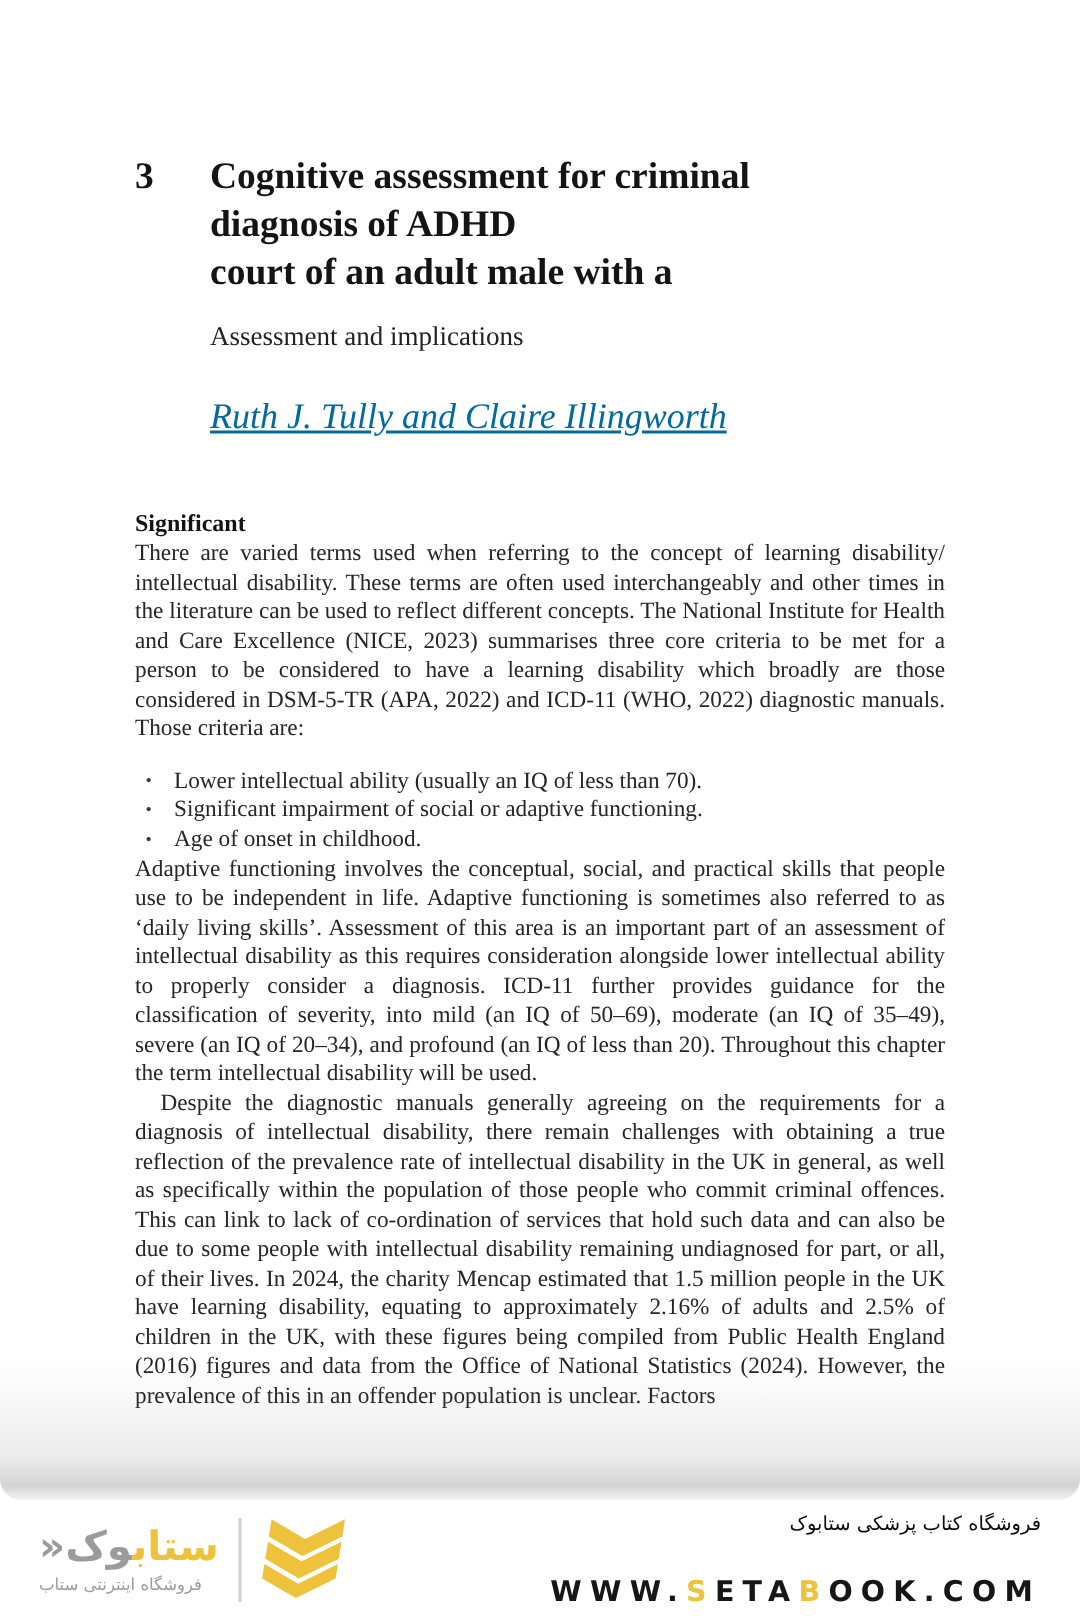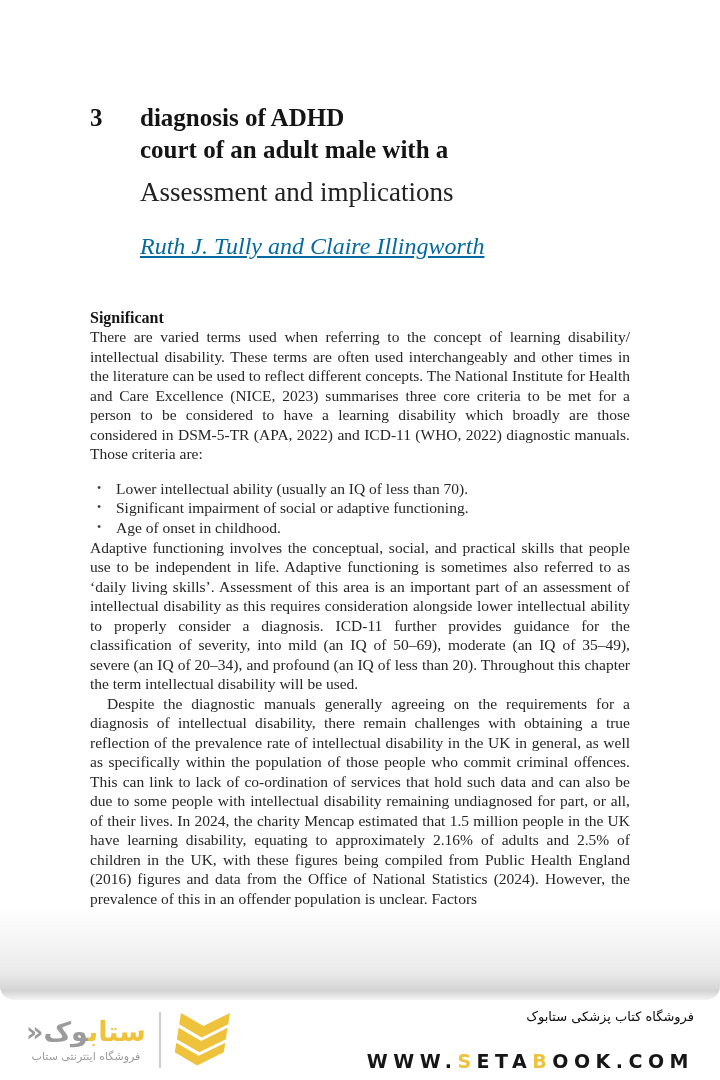--- a/index.html
+++ b/index.html
@@ -7,21 +7,21 @@
     width:720px; height:1080px; position:relative; overflow:hidden;
     background:#ffffff; color:#1d1d1d;
     font-family:"Liberation Serif", serif;
   }
   .content { position:absolute; left:90px; top:0; width:540px; }
 
   .chapter-title { margin-top:102px; display:flex; font-weight:bold; font-size:25px; line-height:32px; color:#141414; }
   .chapter-num { width:50px; flex:none; }
   .title-line { white-space:nowrap; }
 
-  .subtitle { margin:13px 0 0 50px; font-size:27px; line-height:27px; color:#222; }
+  .subtitle { margin:13px 0 0 50px; font-size:18px; line-height:27px; color:#222; }
   .authors  { margin:27px 0 0 50px; font-size:24px; font-style:italic; color:#0369a1;text-decoration:underline; }
 
   .section-heading { margin-top:49px; font-size:16px; font-weight:bold; color:#141414; }
 
   p.body { font-size:15.5px; line-height:19.5px; text-align:justify; margin:0; color:#262626; }
   .p1 { margin-top:11px; }
   .p2 { margin-top:26px; }
   .p3 { text-indent:17px; }
 
   ul.criteria { margin:15px 0 0 0; padding:0; list-style:none; font-size:15.5px; line-height:19.8px; color:#262626; }
@@ -40,41 +40,42 @@
     pointer-events:none;
   }
 
   .footer {
     position:absolute; left:0; bottom:0; width:720px; height:80px; background:#ffffff;
     display:flex; align-items:center; justify-content:space-between;
     padding:0 26px; box-sizing:border-box;
     font-family:"DejaVu Sans", sans-serif;
   }
   .logo-group { display:flex; align-items:center; gap:13px; }
-  .wordmark-block { text-align:center; }
+  .wordmark-block { text-align:left; }
   .wordmark { font-size:27px; font-weight:bold; line-height:30px; direction:rtl; unicode-bidi:isolate; }
   .wm-main { color:#EFC23B; }
   .wm-tail, .wm-chev { color:#9b9b9b; }
   .logo-tagline { font-size:11px; color:#9b9b9b; margin-top:3px; }
   .logo-divider { width:2px; height:56px; background:#cfcfcf; }
   .emblem { width:56px; height:58px; }
 
   .footer-right { text-align:right; }
   .store-name { font-size:13px; color:#0d0d0d; direction:rtl; }
   .website { margin-top:26px; font-size:19px; font-weight:bold; letter-spacing:5.5px; color:#161616; white-space:nowrap; }
   .ylw { color:#EFC23B; }
 </style>
 </head>
 <body>
 
 <div class="content">
 
   <div class="chapter-title">
     <div class="chapter-num">3</div>
     <div>
+      <div class="title-line">Cognitive assessment for criminal</div>
       <div class="title-line">diagnosis of ADHD</div>
       <div class="title-line">court of an adult male with a</div>
     </div>
   </div>
 
   <div class="subtitle">Assessment and implications</div>
 
   <div class="authors">Ruth J. Tully and Claire Illingworth</div>
 
   <div class="section-heading">Significant</div>

